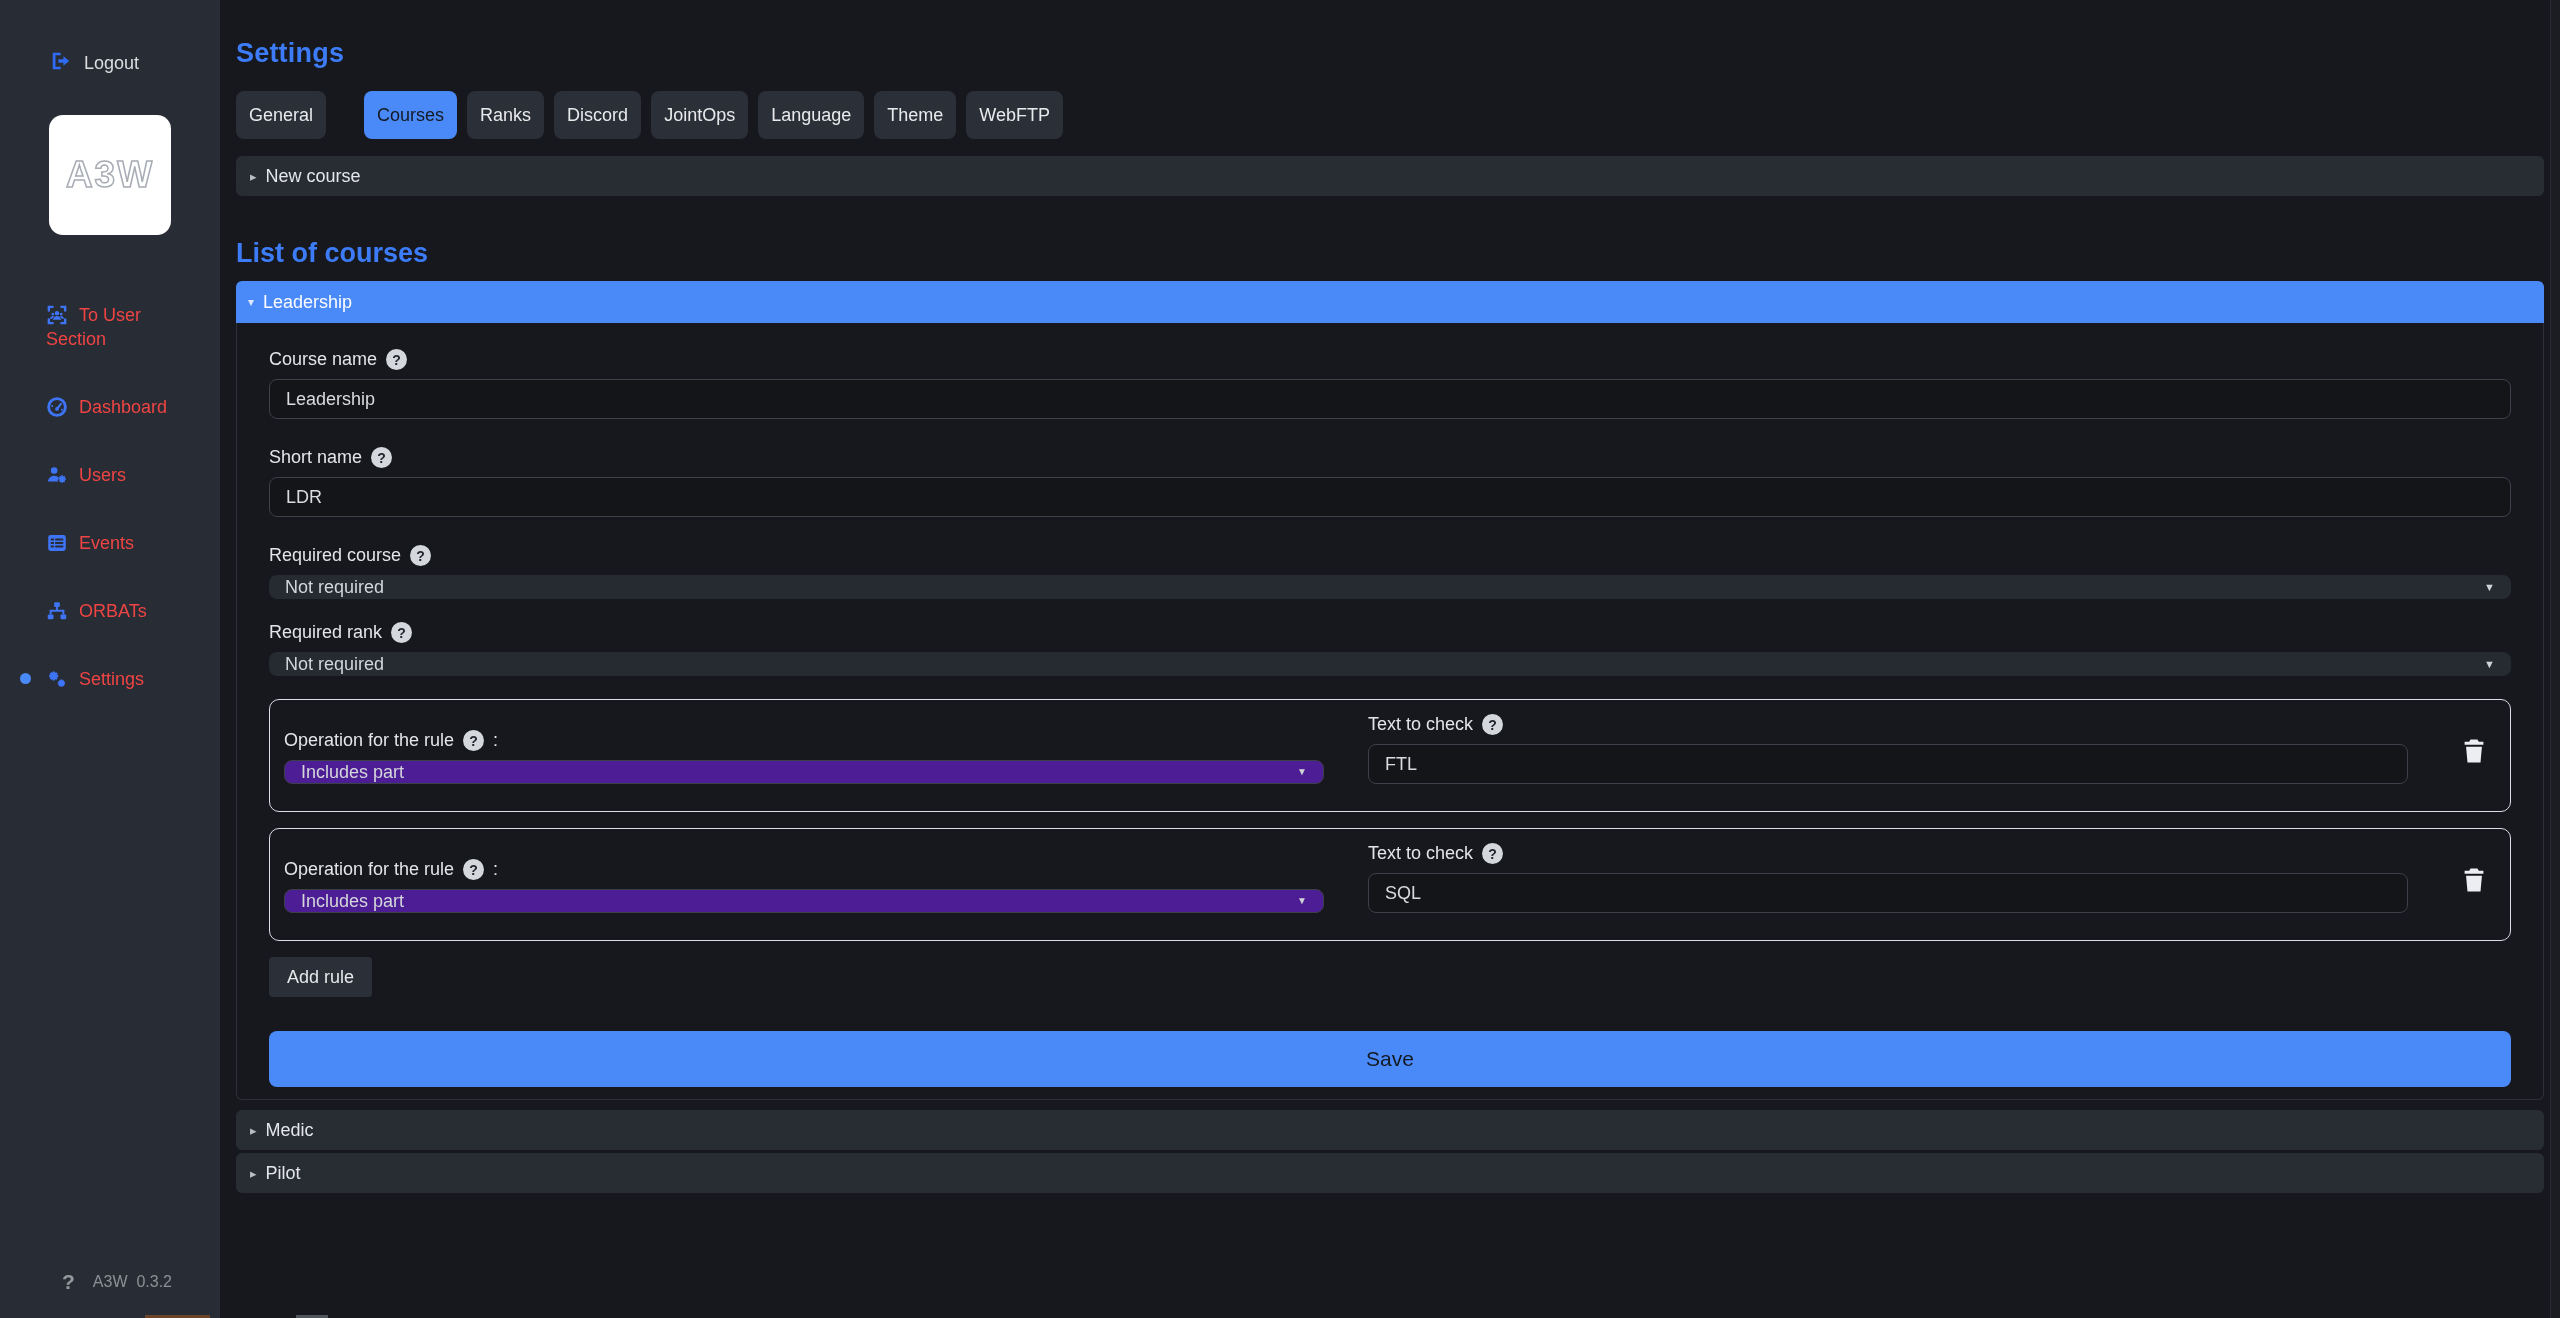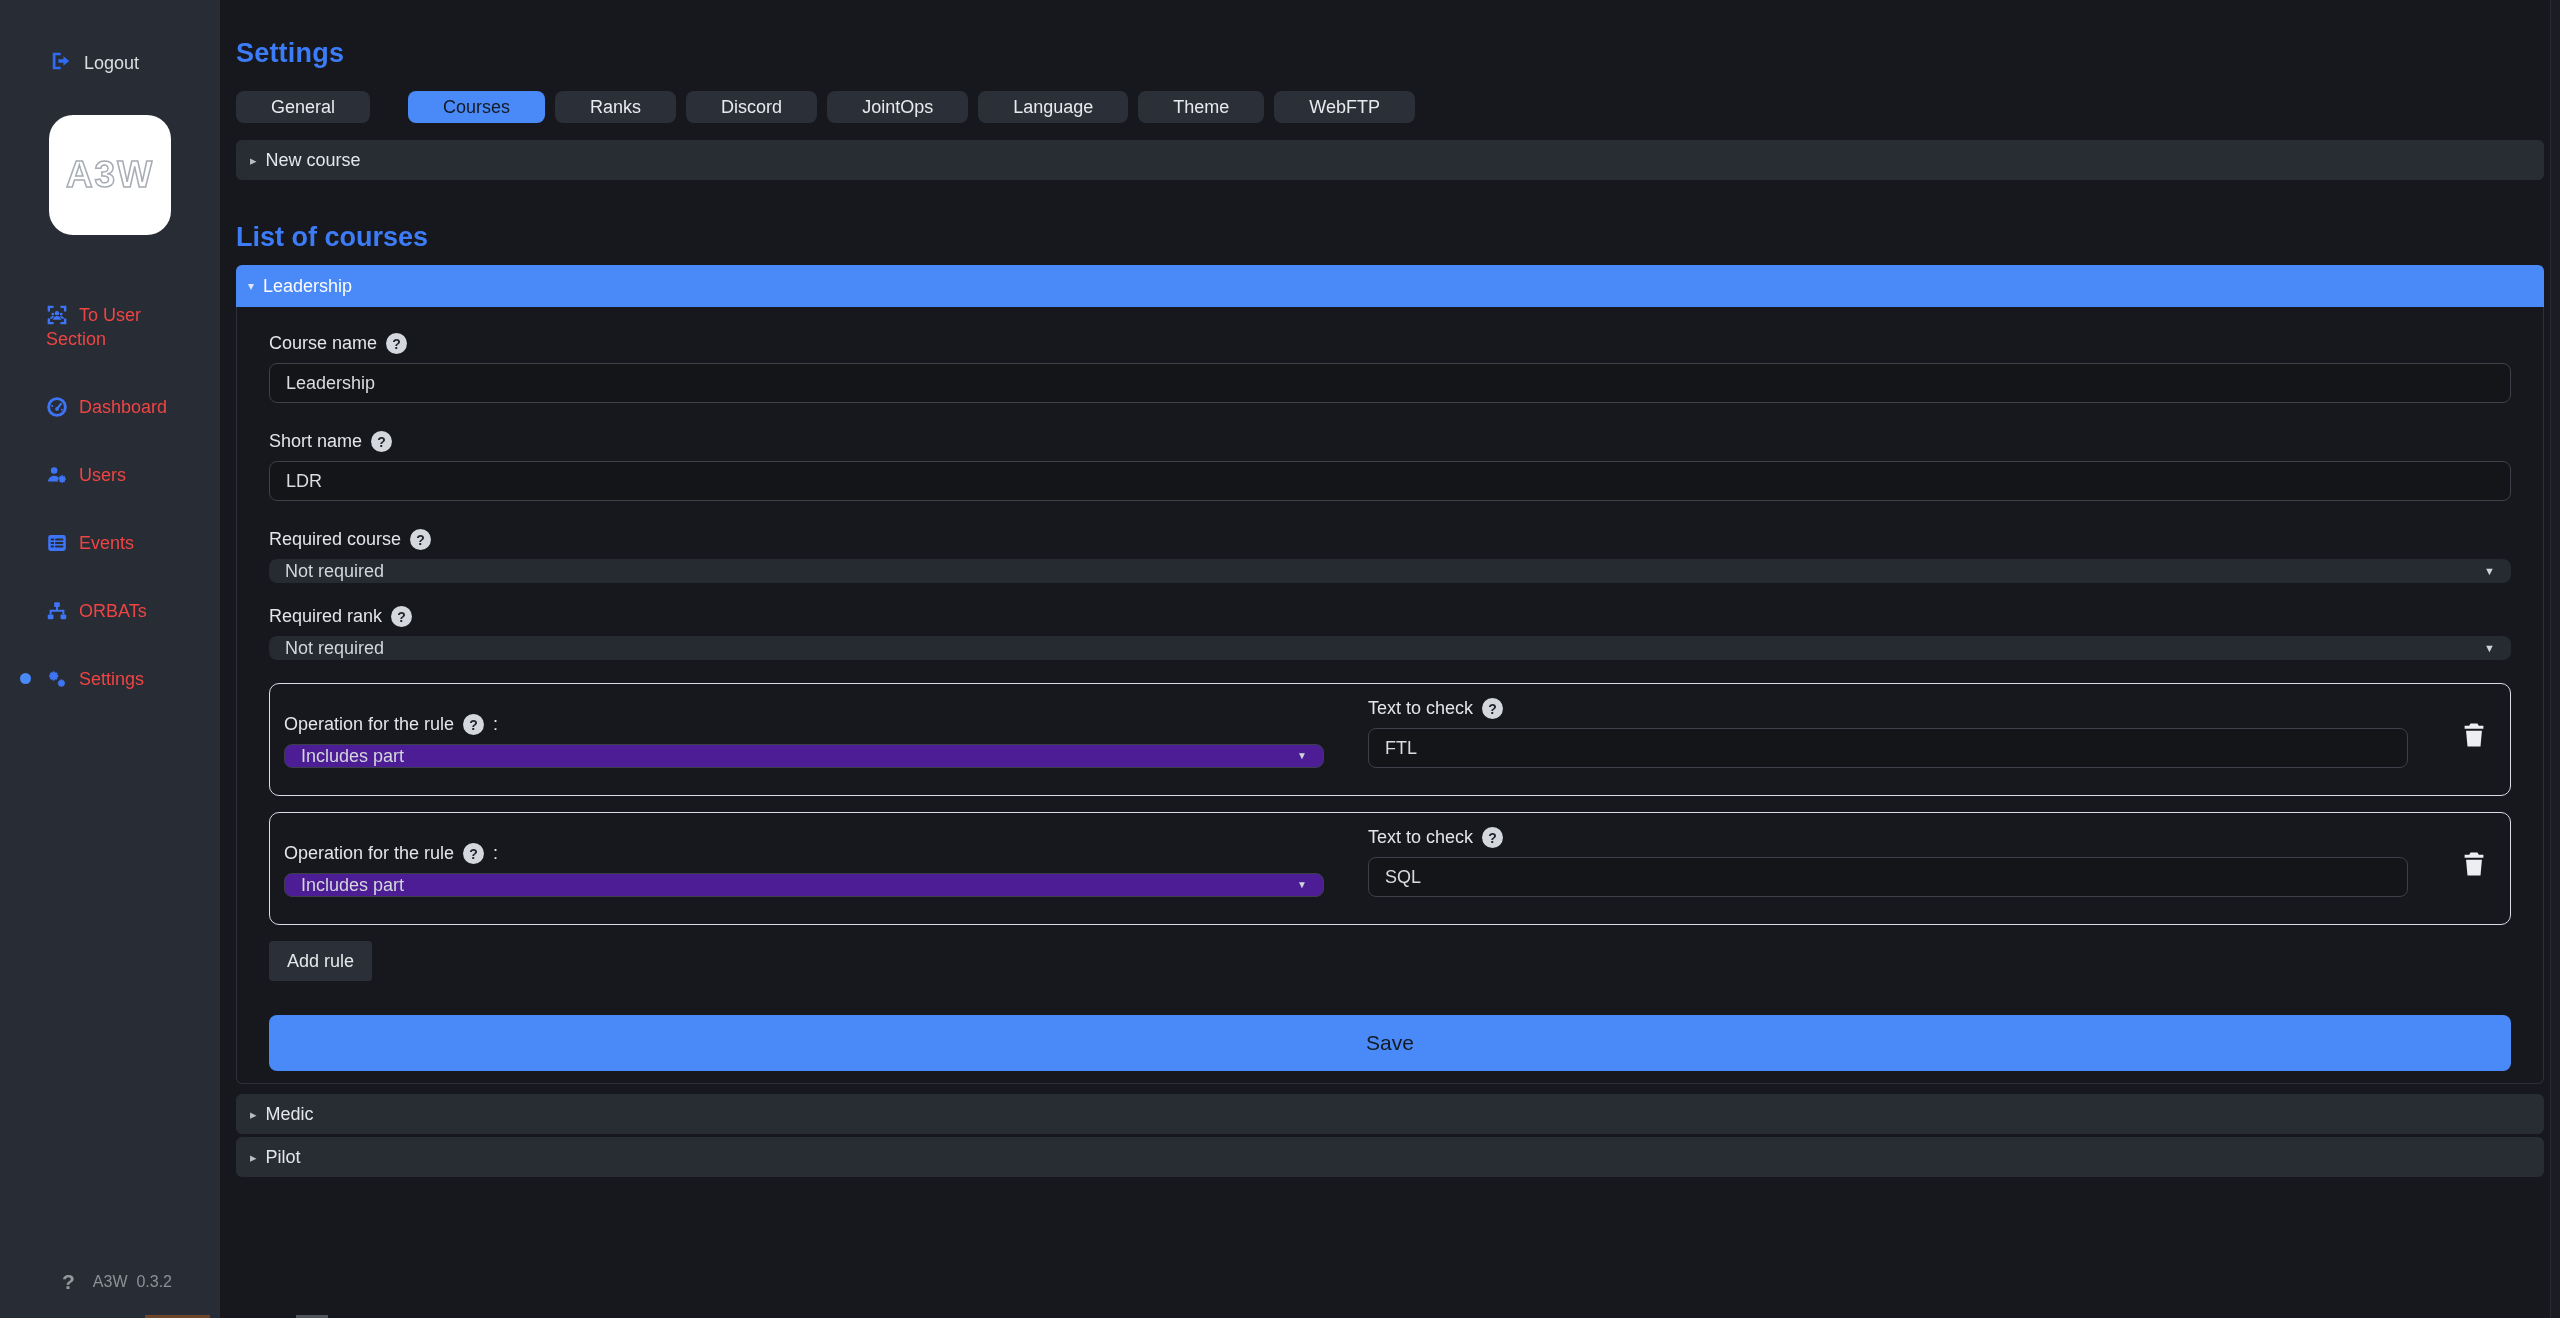--- a/index.html
+++ b/index.html
@@ -25,38 +25,38 @@
   body{
     width:2560px;height:1318px;overflow:hidden;position:relative;
     display:flex;
     font-family:"Liberation Sans",sans-serif;
     font-size:18px;color:var(--text);
   }
   
   .sidebar{width:220px;min-width:220px;height:100%;background:var(--sidebar-bg);position:relative;}
   .logout{margin:50px 0 0 50px;display:flex;align-items:center;gap:12px;color:#dcdee1;cursor:pointer;}
   .logout svg{flex:none;}
-  .logo{width:122px;height:120px;background:#ffffff;border-radius:24px;margin:38px auto 0;display:flex;align-items:center;justify-content:center;}
+  .logo{width:122px;height:120px;background:#ffffff;border-radius:14px;margin:38px auto 0;display:flex;align-items:center;justify-content:center;}
   .logo span{
     font-size:37px;font-weight:700;letter-spacing:2px;color:#ffffff;
     -webkit-text-stroke:1.5px #a7acb4;text-shadow:0 0 1px #a7acb4;
   }
   .nav{margin:68px 0 0 46px;width:152px;}
   .nav-item{margin-bottom:44px;color:#ef4444;line-height:24px;cursor:pointer;position:relative;}
   .nav-item svg{vertical-align:-5px;margin-right:11px;}
   .active-dot{position:absolute;left:-26px;top:6px;width:11px;height:11px;border-radius:50%;background:var(--accent);}
   .sidebar-footer{position:absolute;bottom:24px;left:62px;display:flex;align-items:center;gap:18px;}
   .help-q{color:#96999f;font-weight:700;font-size:21px;cursor:pointer;}
   .version{color:var(--muted);font-size:16px;white-space:pre;}
   
   .main{flex:1;padding:38px 16px 0 16px;position:relative;}
   h1.page-title{font-size:27px;color:var(--heading-blue);font-weight:700;letter-spacing:.2px;}
   .tabs{display:flex;gap:10px;margin-top:22px;}
   .tab{
-    height:32px;padding:0 35px;border-radius:8px;border:none;
+    height:48px;padding:0 13px;border-radius:8px;border:none;
     background:var(--chip-bg);color:#e9eaec;font-size:18px;font-family:inherit;
     display:flex;align-items:center;cursor:pointer;
   }
   .tab.active{background:var(--accent);color:var(--accent-text);margin-left:28px;}
   .bar{
     height:40px;background:var(--bar-bg);border-radius:6px;margin-top:17px;
     display:flex;align-items:center;gap:9px;padding:0 14px;color:#e4e6e9;cursor:pointer;
   }
   .bar + .bar{margin-top:3px;}
   .caret{font-size:13px;color:#b9bdc4;line-height:1;}

